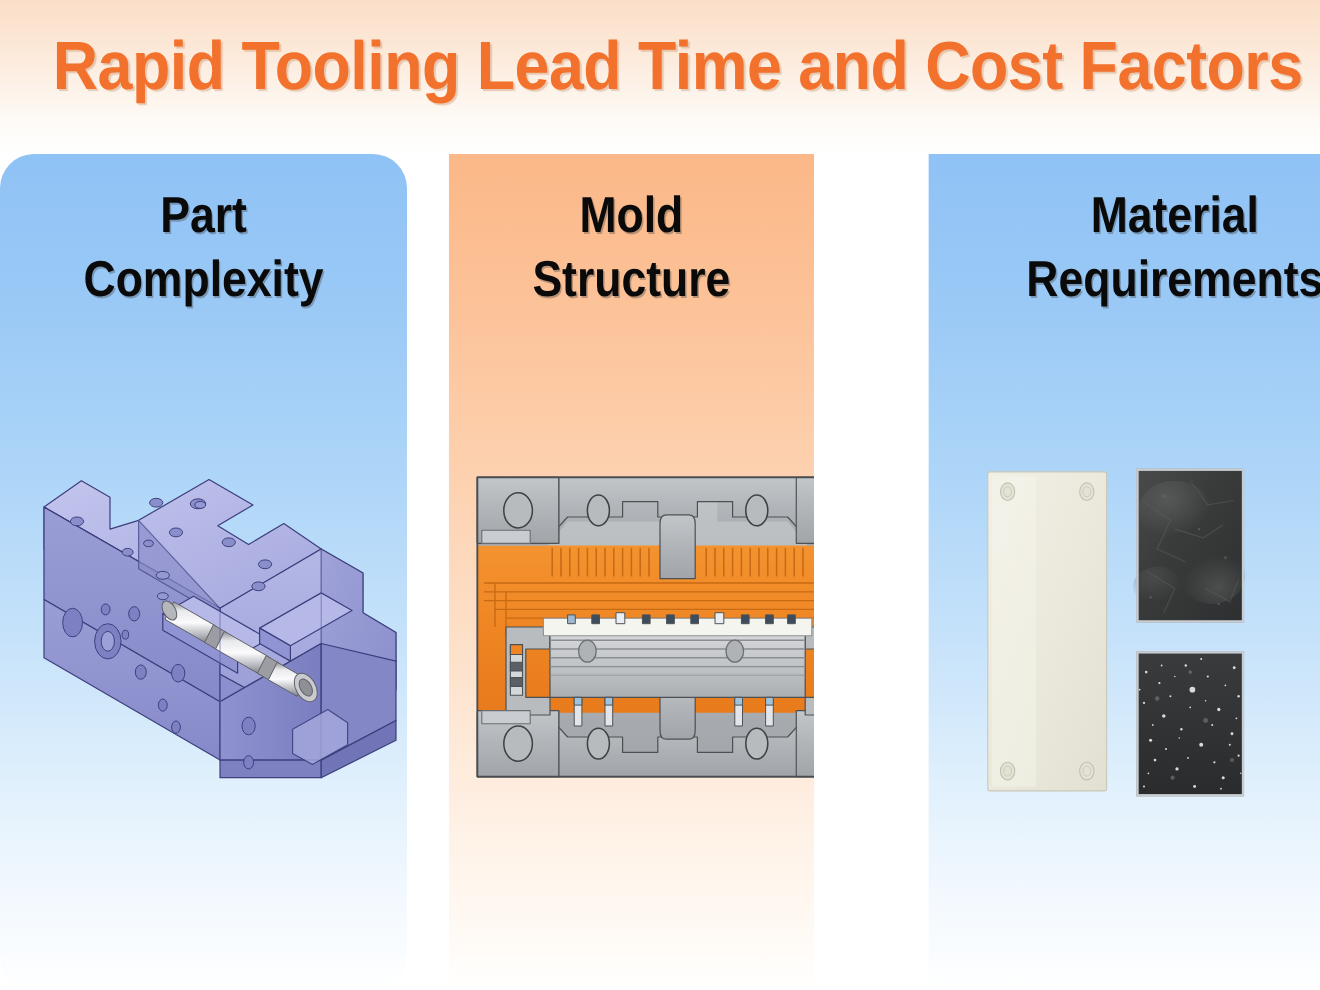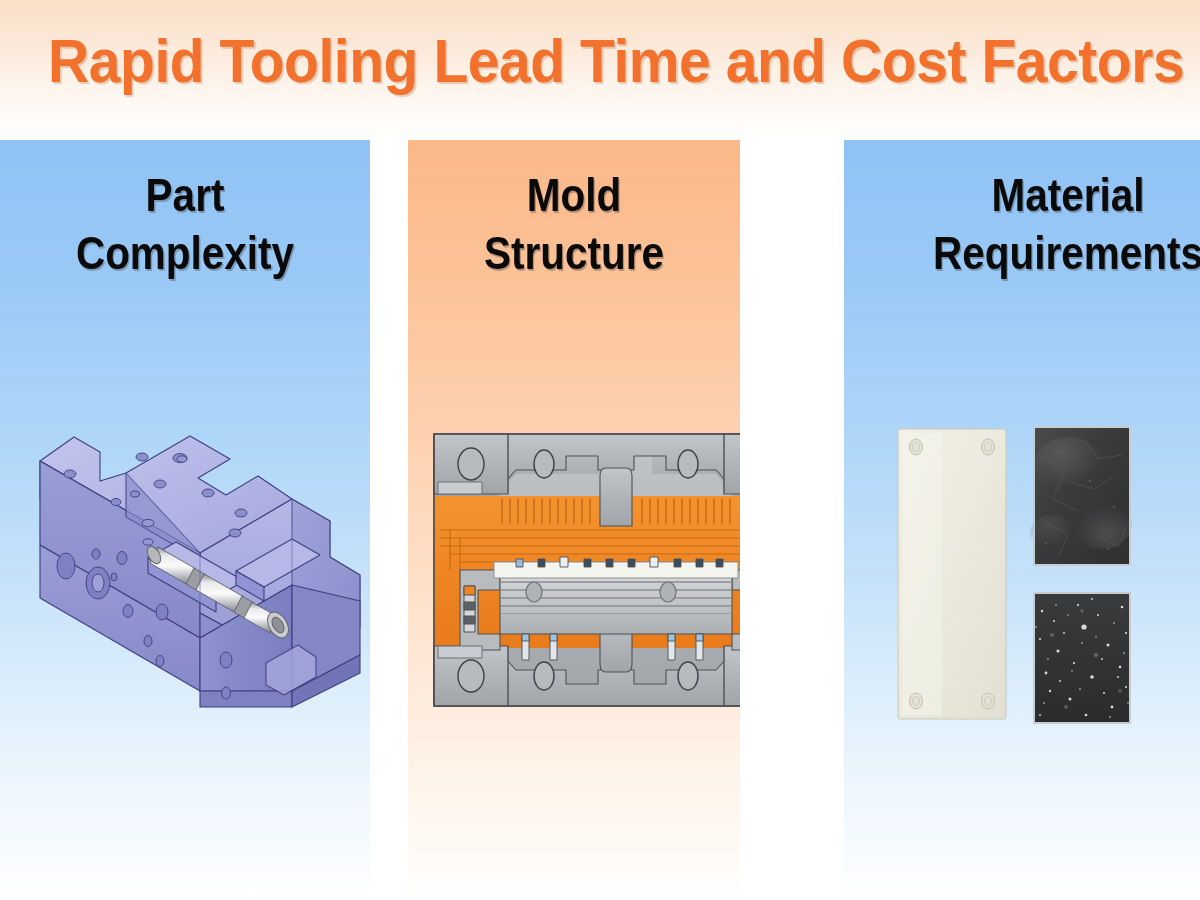--- a/index.html
+++ b/index.html
@@ -51,21 +51,21 @@
     line-height: 1.05;
   }
 
   
   .col {
     position: absolute;
     top: 140px;
     height: 760px;
     overflow: hidden;
   }
-  #col-left  { left: 0px;   width: 370px; }
+  #col-left  { left: 0px;   width: 370px; border-radius: 31px; }
   #col-mid   { left: 408px; width: 332px; }
   #col-right { left: 844px; width: 448px; }
 
   .col-bg { position: absolute; inset: 0; }
   .bg-blue {
     background: linear-gradient(180deg,
       #8fc2f5 0%,
       #9ac9f6 18%,
       #add5f8 38%,
       #c6e2fa 58%,

